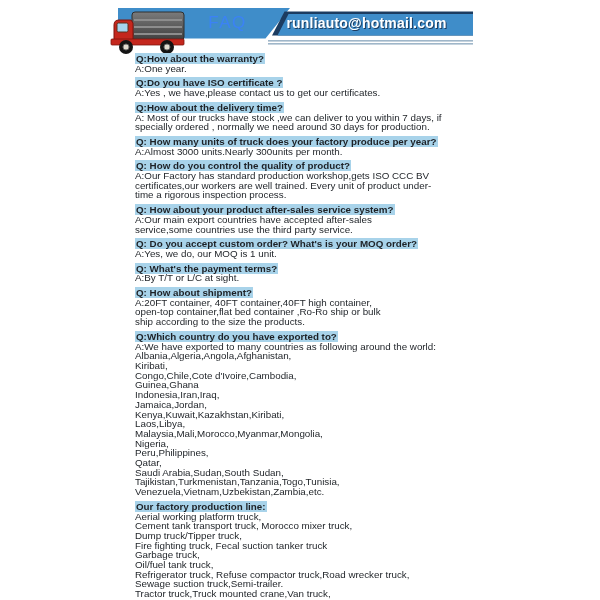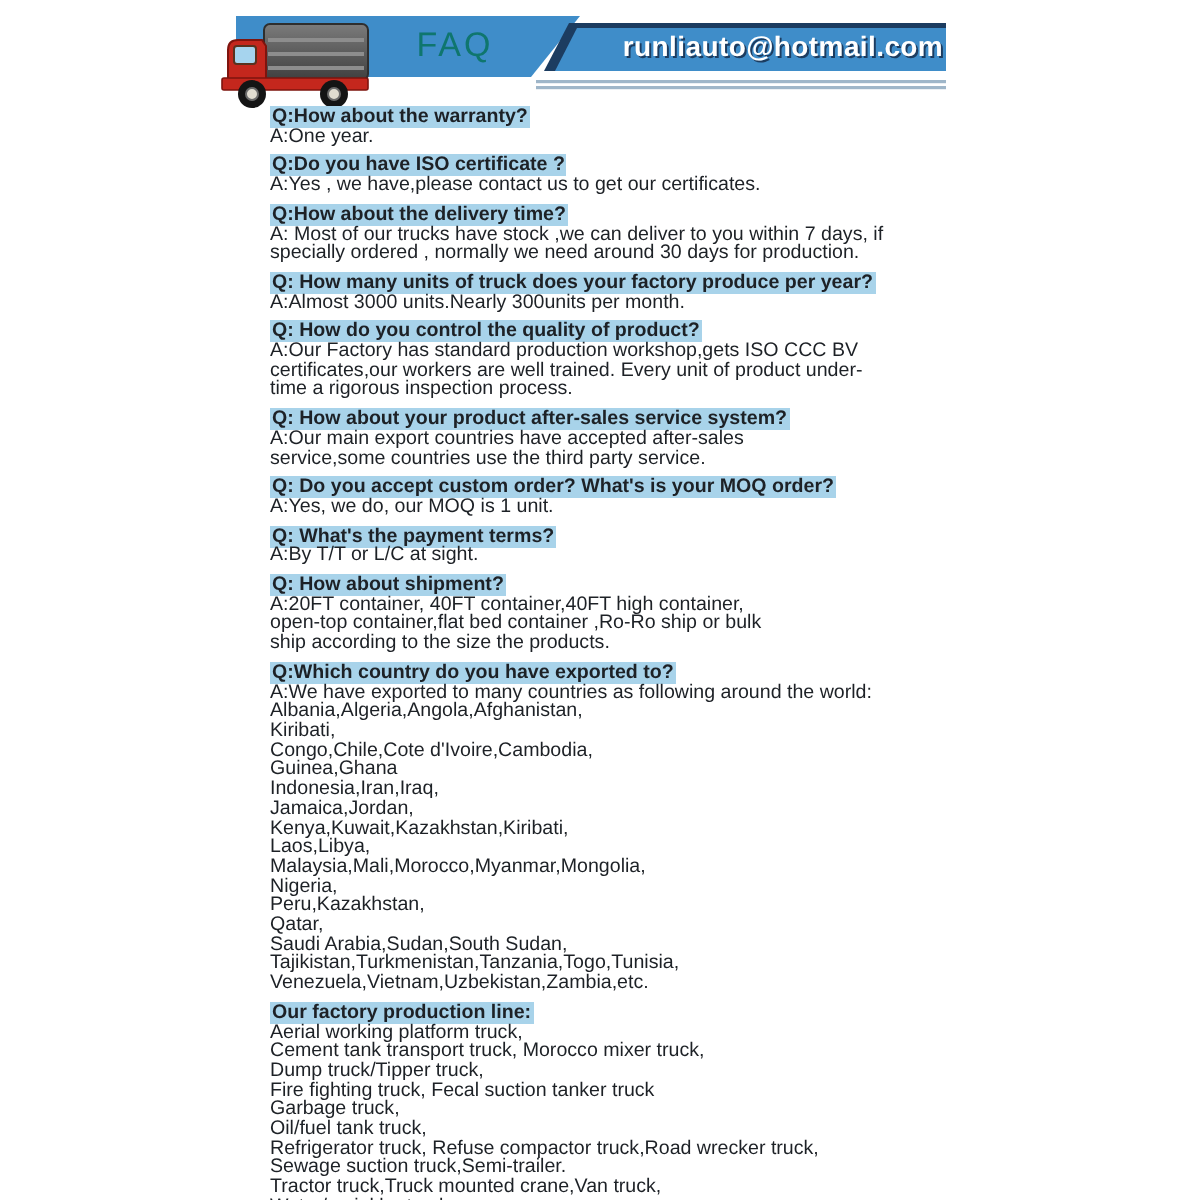--- a/index.html
+++ b/index.html
@@ -20,25 +20,25 @@
     left: 0; top: 0;
     width: 600px; height: 60px;
   }
   .faq-title {
     position: absolute;
     left: 185px; top: 13px;
     width: 85px;
     text-align: center;
     font-size: 17px;
     letter-spacing: 1.5px;
-    color: #0f766e;
+    color: #3b82f6;
   }
   .email-label {
     position: absolute;
-    left: 301px; top: 15px;
+    left: 276px; top: 15px;
     width: 181px;
     text-align: center;
     font-size: 14px;
     font-weight: bold;
     color: #ffffff;
     text-shadow: 1px 1px 0 #1c3c60;
     letter-spacing: 0.2px;
   }
   .truck-svg {
     position: absolute;
@@ -158,21 +158,21 @@
         <div class="a-line">Albania,Algeria,Angola,Afghanistan,</div>
         <div class="a-line">Kiribati,</div>
         <div class="a-line">Congo,Chile,Cote d'Ivoire,Cambodia,</div>
         <div class="a-line">Guinea,Ghana</div>
         <div class="a-line">Indonesia,Iran,Iraq,</div>
         <div class="a-line">Jamaica,Jordan,</div>
         <div class="a-line">Kenya,Kuwait,Kazakhstan,Kiribati,</div>
         <div class="a-line">Laos,Libya,</div>
         <div class="a-line">Malaysia,Mali,Morocco,Myanmar,Mongolia,</div>
         <div class="a-line">Nigeria,</div>
-        <div class="a-line">Peru,Kazakhstan,</div>
+        <div class="a-line">Peru,Philippines,</div>
         <div class="a-line">Qatar,</div>
         <div class="a-line">Saudi Arabia,Sudan,South Sudan,</div>
         <div class="a-line">Tajikistan,Turkmenistan,Tanzania,Togo,Tunisia,</div>
         <div class="a-line">Venezuela,Vietnam,Uzbekistan,Zambia,etc.</div>
       </div>
       <div class="qa-block">
         <div class="q-line"><span class="q-hl">Our factory production line:</span></div>
         <div class="a-line">Aerial working platform truck,</div>
         <div class="a-line">Cement tank transport truck, Morocco mixer truck,</div>
         <div class="a-line">Dump truck/Tipper truck,</div>

